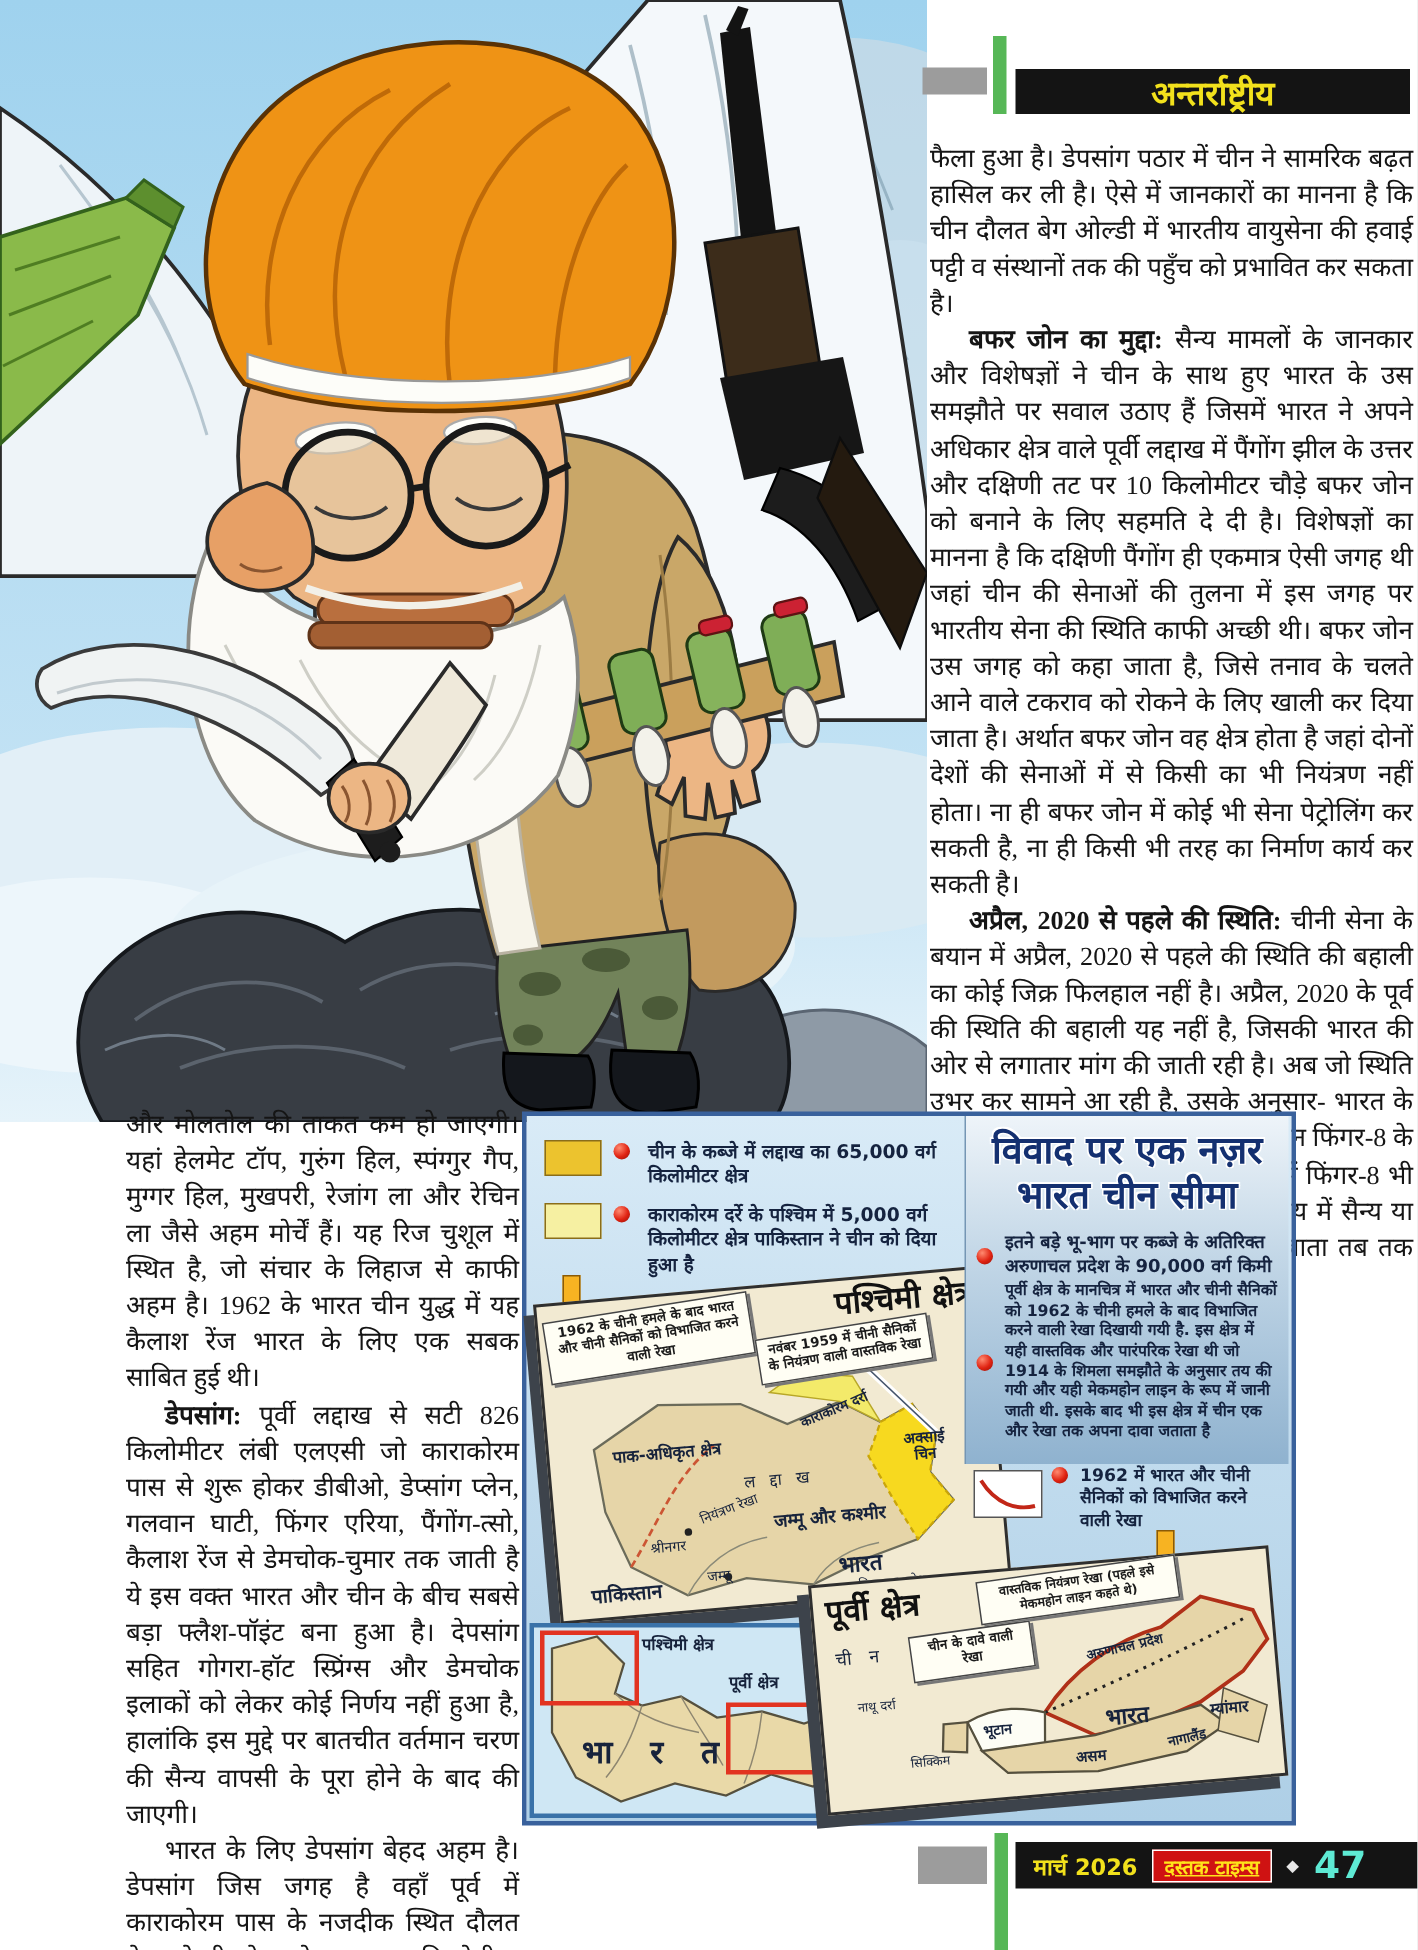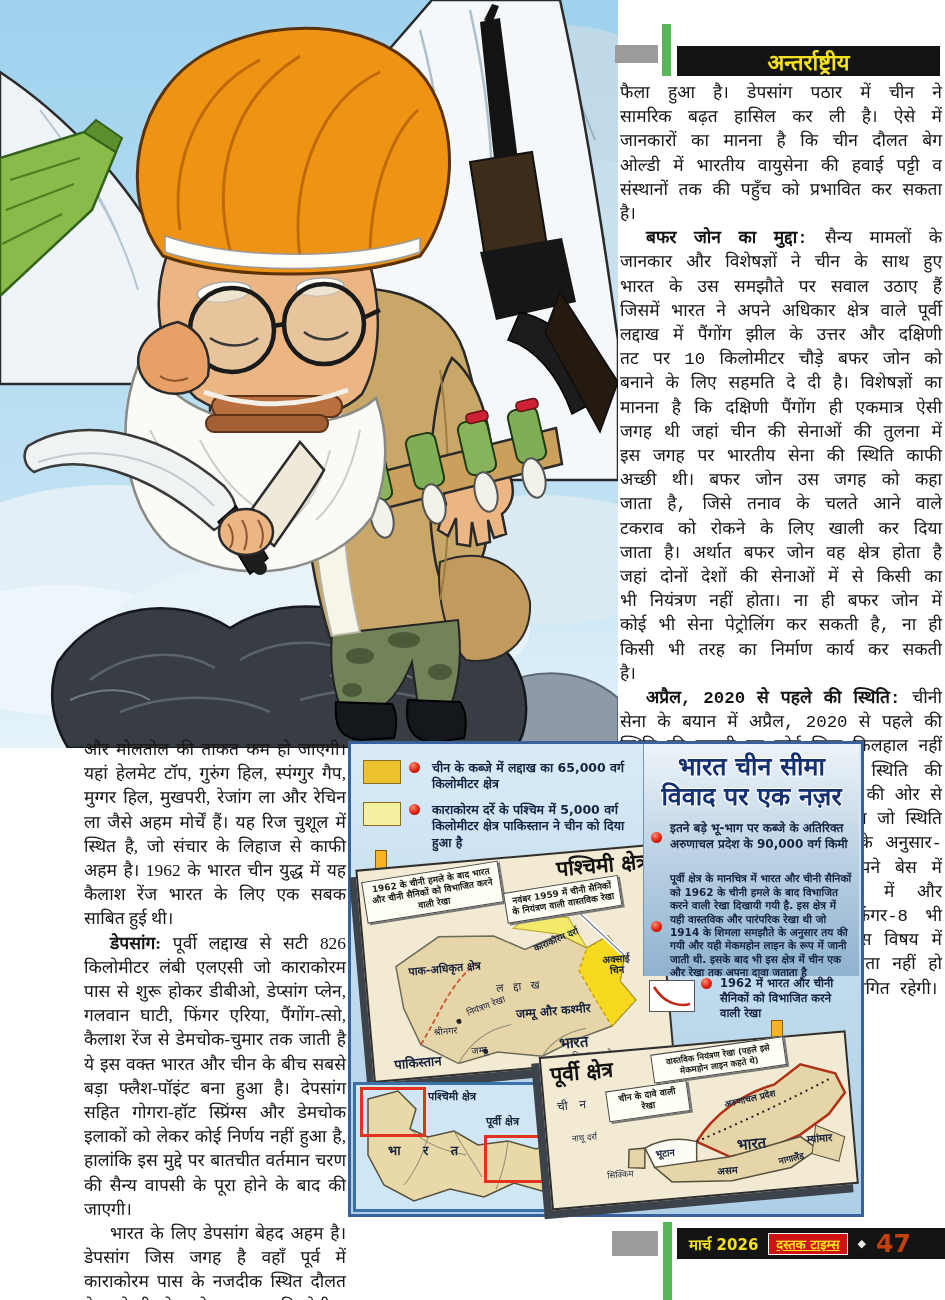--- a/index.html
+++ b/index.html
@@ -45,21 +45,21 @@
   .ig-title{margin-top:8px;text-align:center;font-size:25px;line-height:1.18;font-weight:800;color:#143070;
             text-shadow:1px 1px 0 #fff,-1px -1px 0 #fff,1px -1px 0 #fff,-1px 1px 0 #fff;}
   .ig-bullet{display:flex;gap:4px;padding:0 7px;color:#15233f;font-weight:bold;align-items:center;}
   .white-chip{position:absolute;background:#fff;border:1px solid #555;}
   
   .footer-band{display:flex;align-items:center;gap:10px;padding:0 12px;}
   .f-month{color:#f2e11c;font-weight:bold;font-size:15px;font-family:"DejaVu Sans",sans-serif;}
   .f-logo{background:#cf1212;border:1px solid #fff;color:#ffe41a;font-weight:bold;font-size:13px;
           padding:1px 7px;font-family:"DejaVu Sans",sans-serif;text-decoration:underline;}
   .f-sep{color:#e8e8e8;font-size:11px;}
-  .f-page{color:#c2410c;font-weight:800;font-size:25px;font-family:"DejaVu Sans",sans-serif;}
+  .f-page{color:#5eead4;font-weight:800;font-size:25px;font-family:"DejaVu Sans",sans-serif;}
 </style>
 </head>
 <body>
 
 <div class="page">
 
   <svg width="618" height="748" viewBox="0 0 618 748" style="position:absolute;left:0;top:0;">
     <defs>
       <linearGradient id="sky" x1="0" y1="0" x2="0" y2="1">
         <stop offset="0" stop-color="#9fd2ee"></stop>
@@ -194,21 +194,21 @@
       <path d="M228,524 C234,532 234,542 230,548 M242,520 C248,530 248,542 244,550 M258,520 C264,530 264,540 260,548" stroke="#8a5530" stroke-width="2" fill="none"></path>
     </g>
   </svg>
 
   <div class="gray-box" style="left:615px;top:45px;width:43px;height:18px;"></div>
   <div class="green-bar" style="left:662px;top:24px;width:9px;height:52px;"></div>
   <div class="black-band" style="left:677px;top:46px;width:263px;height:30px;">
     <div class="section-title">अन्तर्राष्ट्रीय</div>
   </div>
 
-  <div class="col-text" style="left:620px;top:82px;width:322px;font-family:Liberation Mono, monospace;">
+  <div class="col-text" style="left:620px;top:93px;width:322px;">
     <p>फैला हुआ है। डेपसांग पठार में चीन ने सामरिक बढ़त हासिल कर ली है। ऐसे में जानकारों का मानना है कि चीन दौलत बेग ओल्डी में भारतीय वायुसेना की हवाई पट्टी व संस्थानों तक की पहुँच को प्रभावित कर सकता है।</p>
     <p class="ind"><span class="lead">बफर जोन का मुद्दा:</span><span> सैन्य मामलों के जानकार और विशेषज्ञों ने चीन के साथ हुए भारत के उस समझौते पर सवाल उठाए हैं जिसमें भारत ने अपने अधिकार क्षेत्र वाले पूर्वी लद्दाख में पैंगोंग झील के उत्तर और दक्षिणी तट पर 10 किलोमीटर चौड़े बफर जोन को बनाने के लिए सहमति दे दी है। विशेषज्ञों का मानना है कि दक्षिणी पैंगोंग ही एकमात्र ऐसी जगह थी जहां चीन की सेनाओं की तुलना में इस जगह पर भारतीय सेना की स्थिति काफी अच्छी थी। बफर जोन उस जगह को कहा जाता है, जिसे तनाव के चलते आने वाले टकराव को रोकने के लिए खाली कर दिया जाता है। अर्थात बफर जोन वह क्षेत्र होता है जहां दोनों देशों की सेनाओं में से किसी का भी नियंत्रण नहीं होता। ना ही बफर जोन में कोई भी सेना पेट्रोलिंग कर सकती है, ना ही किसी भी तरह का निर्माण कार्य कर सकती है।</span></p>
     <p class="ind"><span class="lead">अप्रैल, 2020 से पहले की स्थिति:</span><span> चीनी सेना के बयान में अप्रैल, 2020 से पहले की स्थिति की बहाली का कोई जिक्र फिलहाल नहीं है। अप्रैल, 2020 के पूर्व की स्थिति की बहाली यह नहीं है, जिसकी भारत की ओर से लगातार मांग की जाती रही है। अब जो स्थिति उभर कर सामने आ रही है, उसके अनुसार- भारत के जवान फिंगर-3 के अपने बेस में रहेंगे, चीन फिंगर-8 के पूर्व में और परम्परागत स्थलों की, जिनमें फिंगर-8 भी शामिल है रहेगा। जब तक कि इस विषय में सैन्य या राजनयिक वार्ता में समझौता नहीं हो जाता तब तक इस क्षेत्र में गश्त स्थगित रहेगी।</span></p>
   </div>
 
   <div class="col-text" style="left:84px;top:737px;width:262px;">
     <p>और मोलतोल की ताकत कम हो जाएगी। यहां हेलमेट टॉप, गुरुंग हिल, स्पंग्गुर गैप, मुग्गर हिल, मुखपरी, रेजांग ला और रेचिन ला जैसे अहम मोर्चें हैं। यह रिज चुशूल में स्थित है, जो संचार के लिहाज से काफी अहम है। 1962 के भारत चीन युद्ध में यह कैलाश रेंज भारत के लिए एक सबक साबित हुई थी।</p>
     <p class="ind"><span class="lead">डेपसांग:</span><span> पूर्वी लद्दाख से सटी 826 किलोमीटर लंबी एलएसी जो काराकोरम पास से शुरू होकर डीबीओ, डेप्सांग प्लेन, गलवान घाटी, फिंगर एरिया, पैंगोंग-त्सो, कैलाश रेंज से डेमचोक-चुमार तक जाती है ये इस वक्त भारत और चीन के बीच सबसे बड़ा फ्लैश-पॉइंट बना हुआ है। देपसांग सहित गोगरा-हॉट स्प्रिंग्स और डेमचोक इलाकों को लेकर कोई निर्णय नहीं हुआ है, हालांकि इस मुद्दे पर बातचीत वर्तमान चरण की सैन्य वापसी के पूरा होने के बाद की जाएगी।</span></p>
     <p class="ind">भारत के लिए डेपसांग बेहद अहम है। डेपसांग जिस जगह है वहाँ पूर्व में काराकोरम पास के नजदीक स्थित दौलत बेग ओल्दी पोस्ट से महज 30 किलोमीटर दूर है। ये सामरिक रूप से काफी महत्त्वपूर्ण है। इसके साथ ही ये लद्दाख में एकमात्र ऐसी जगह है जहां की पहाड़ी धरती की जमीन बिल्कुल समतल है। ये क्षेत्र 972 वर्ग किमी तक</p>
   </div>
@@ -260,33 +260,33 @@
 
     <div class="inset" style="left:2px;top:338px;width:246px;height:124px;">
       <svg width="240" height="118" viewBox="0 0 240 118" style="position:absolute;left:0;top:0;">
         <path d="M12,14 L42,6 L60,24 L54,44 L72,52 L98,46 L122,60 L152,56 L180,64 L198,58 L216,68 L207,80 L228,76 L238,86 L230,100 L208,94 L186,106 L158,98 L128,112 L94,104 L58,116 L28,100 L12,70 Z" fill="#e9d9a8" stroke="#55503e" stroke-width="1.5"></path>
         <path d="M54,44 C70,60 90,66 110,70 M98,46 C108,64 118,78 126,92 M152,56 C150,74 146,90 140,104 M72,52 C66,72 58,88 48,100" stroke="#8d8670" stroke-width="1" fill="none"></path>
       </svg>
       <div class="red-rect" style="left:4px;top:2px;width:60px;height:44px;"></div>
       <div class="red-rect" style="left:128px;top:50px;width:76px;height:42px;"></div>
       <div class="map-label" style="left:72px;top:6px;font-size:11px;width:56px;white-space:normal;line-height:1.15;">पश्चिमी क्षेत्र</div>
       <div class="map-label" style="left:130px;top:28px;font-size:11px;">पूर्वी क्षेत्र</div>
-      <div class="map-label" style="left:32px;top:56px;font-size:13px;letter-spacing:9px;">भा र त</div>
+      <div class="map-label" style="left:32px;top:68px;font-size:21px;letter-spacing:9px;">भा र त</div>
     </div>
 
     <div class="title-panel">
       <div class="ig-title">
+        <div>विवाद पर एक नज़र</div>
         <div>भारत चीन सीमा</div>
-        <div>विवाद पर एक नज़र</div>
       </div>
       <div class="ig-bullet" style="margin-top:10px;font-size:12px;line-height:1.3;">
         <span class="red-ball"></span>
         <span>इतने बड़े भू-भाग पर कब्जे के अतिरिक्त अरुणाचल प्रदेश के 90,000 वर्ग किमी</span>
       </div>
-      <div class="ig-bullet" style="margin-top:20px;font-size:10.5px;line-height:1.28;">
+      <div class="ig-bullet" style="margin-top:2px;font-size:10.5px;line-height:1.28;">
         <span class="red-ball"></span>
         <span>पूर्वी क्षेत्र के मानचित्र में भारत और चीनी सैनिकों को 1962 के चीनी हमले के बाद विभाजित करने वाली रेखा दिखायी गयी है. इस क्षेत्र में यही वास्तविक और पारंपरिक रेखा थी जो 1914 के शिमला समझौते के अनुसार तय की गयी और यही मेकमहोन लाइन के रूप में जानी जाती थी. इसके बाद भी इस क्षेत्र में चीन एक और रेखा तक अपना दावा जताता है</span>
       </div>
     </div>
 
     <div class="white-chip" style="left:298px;top:236px;width:44px;height:30px;">
       <svg width="44" height="30" viewBox="0 0 44 30">
         <path d="M4,6 C14,22 28,26 40,23" stroke="#c22718" stroke-width="2.6" fill="none"></path>
       </svg>
     </div>

